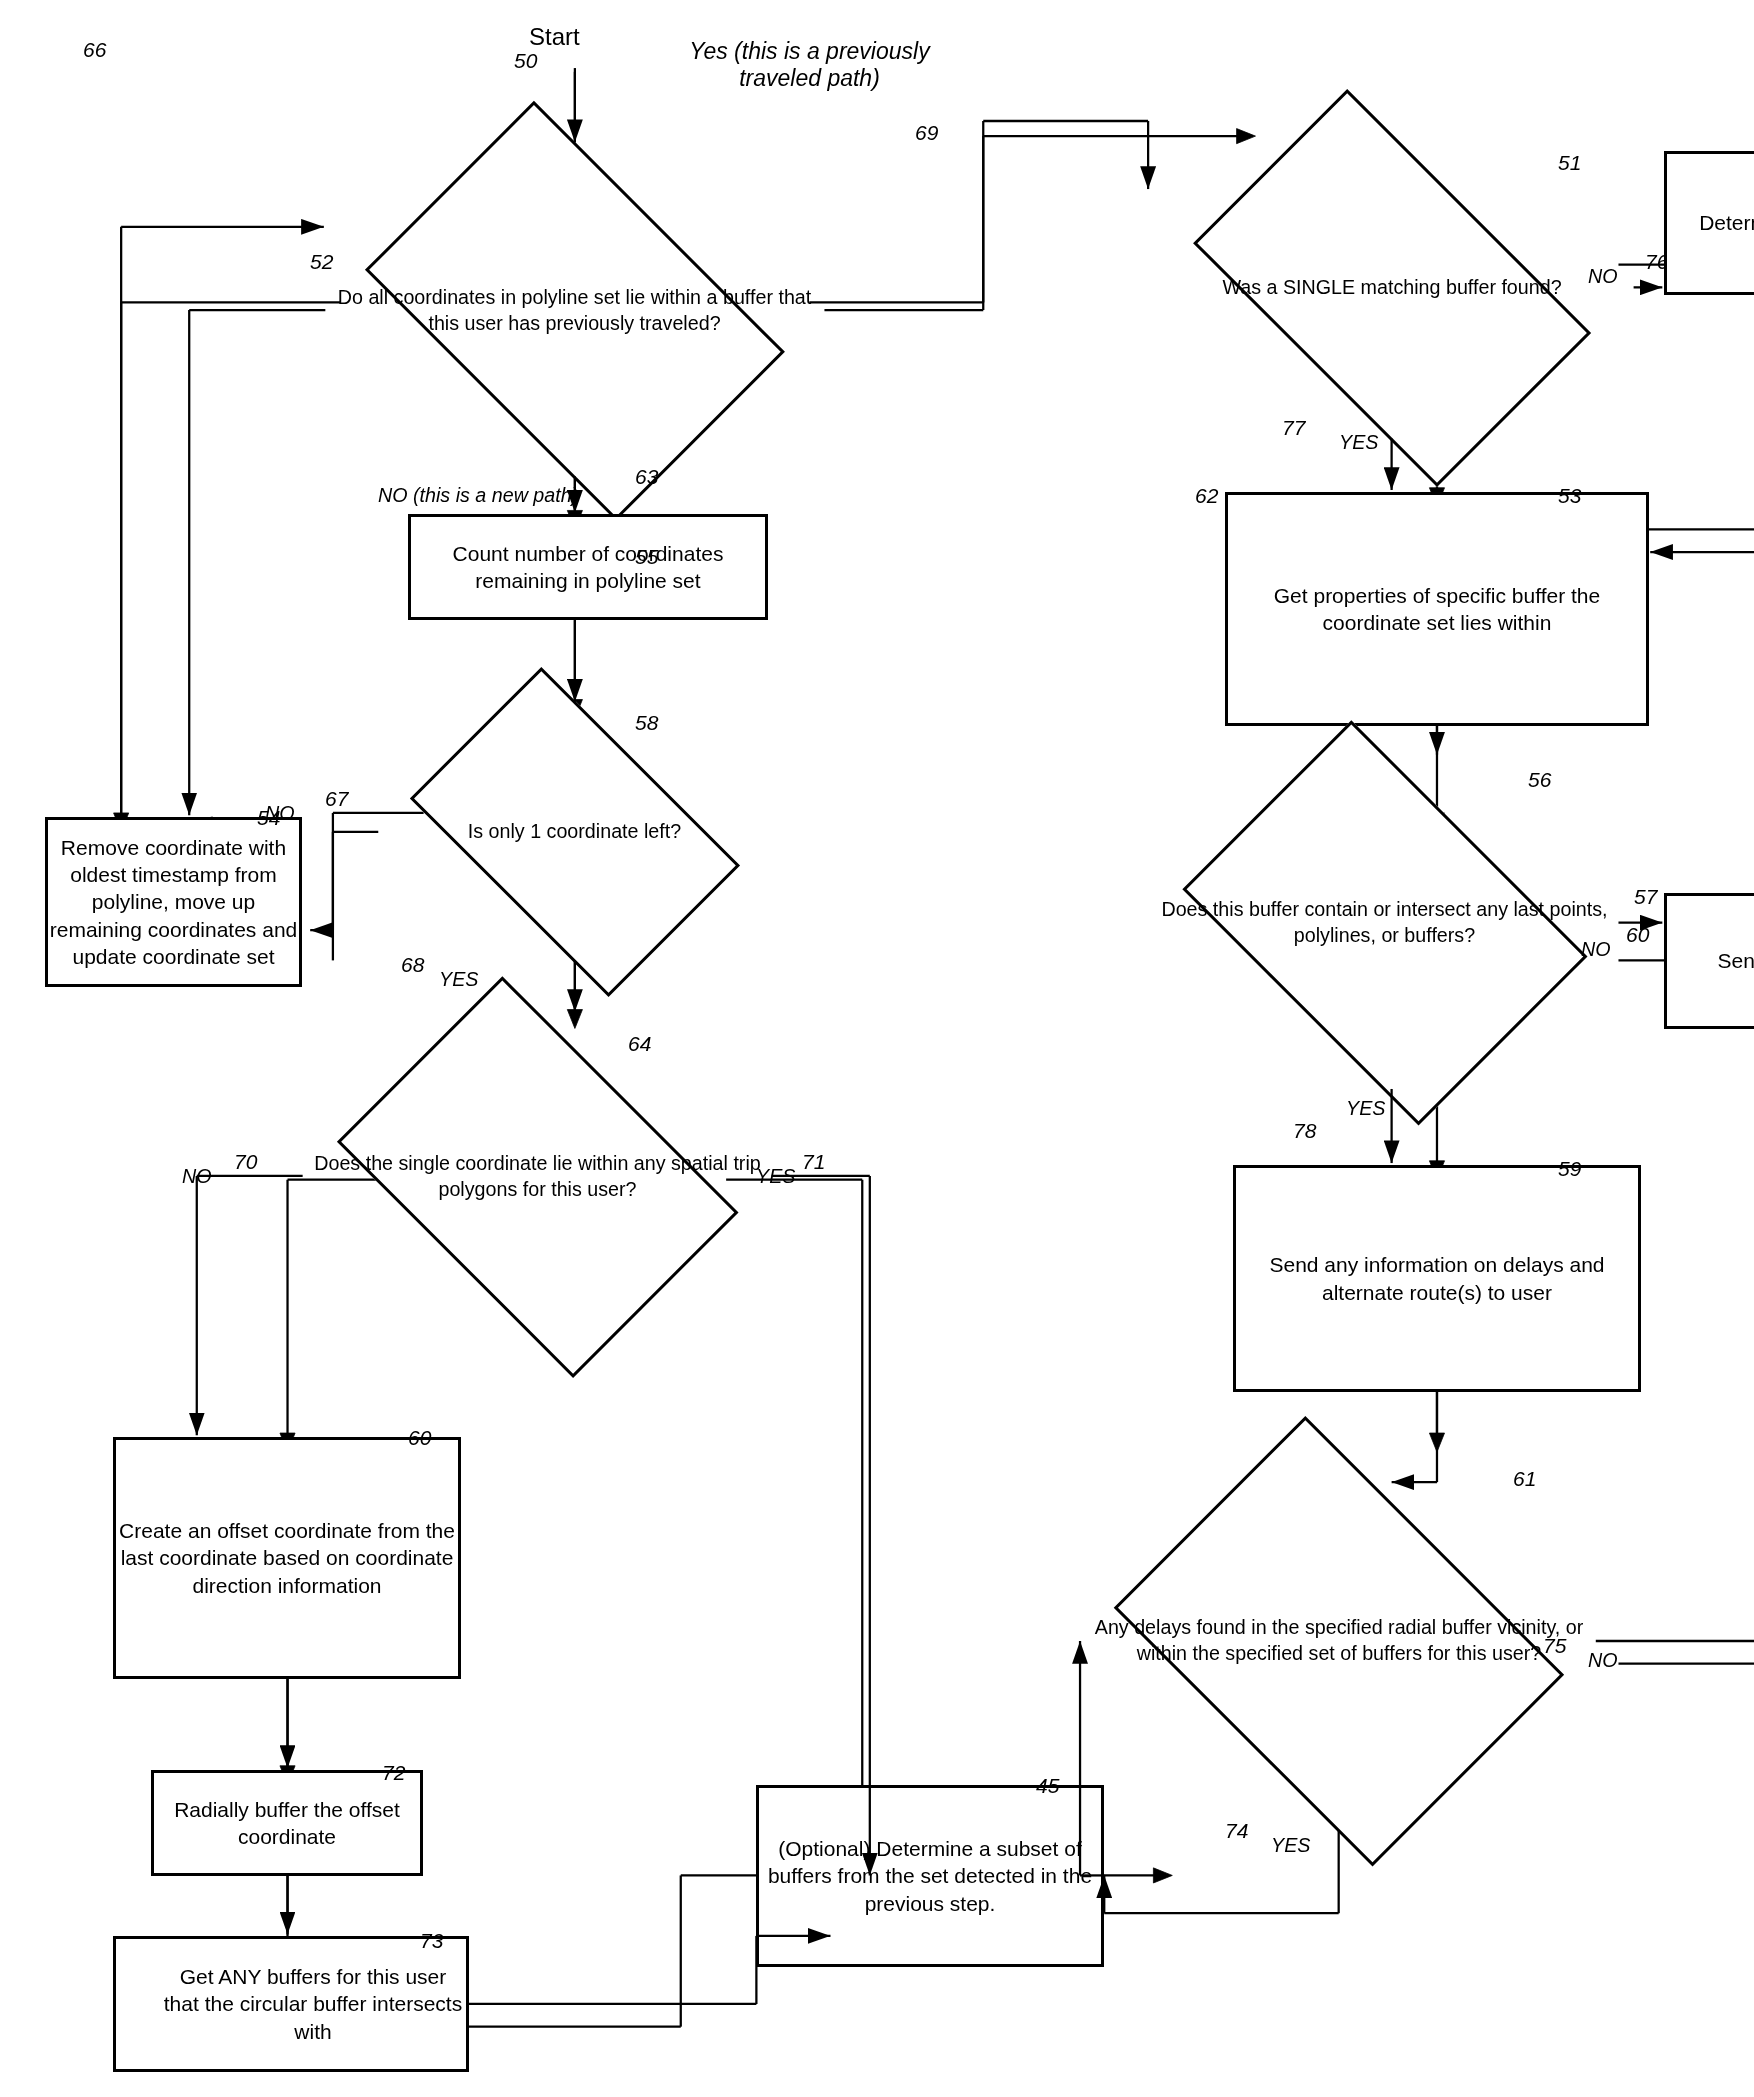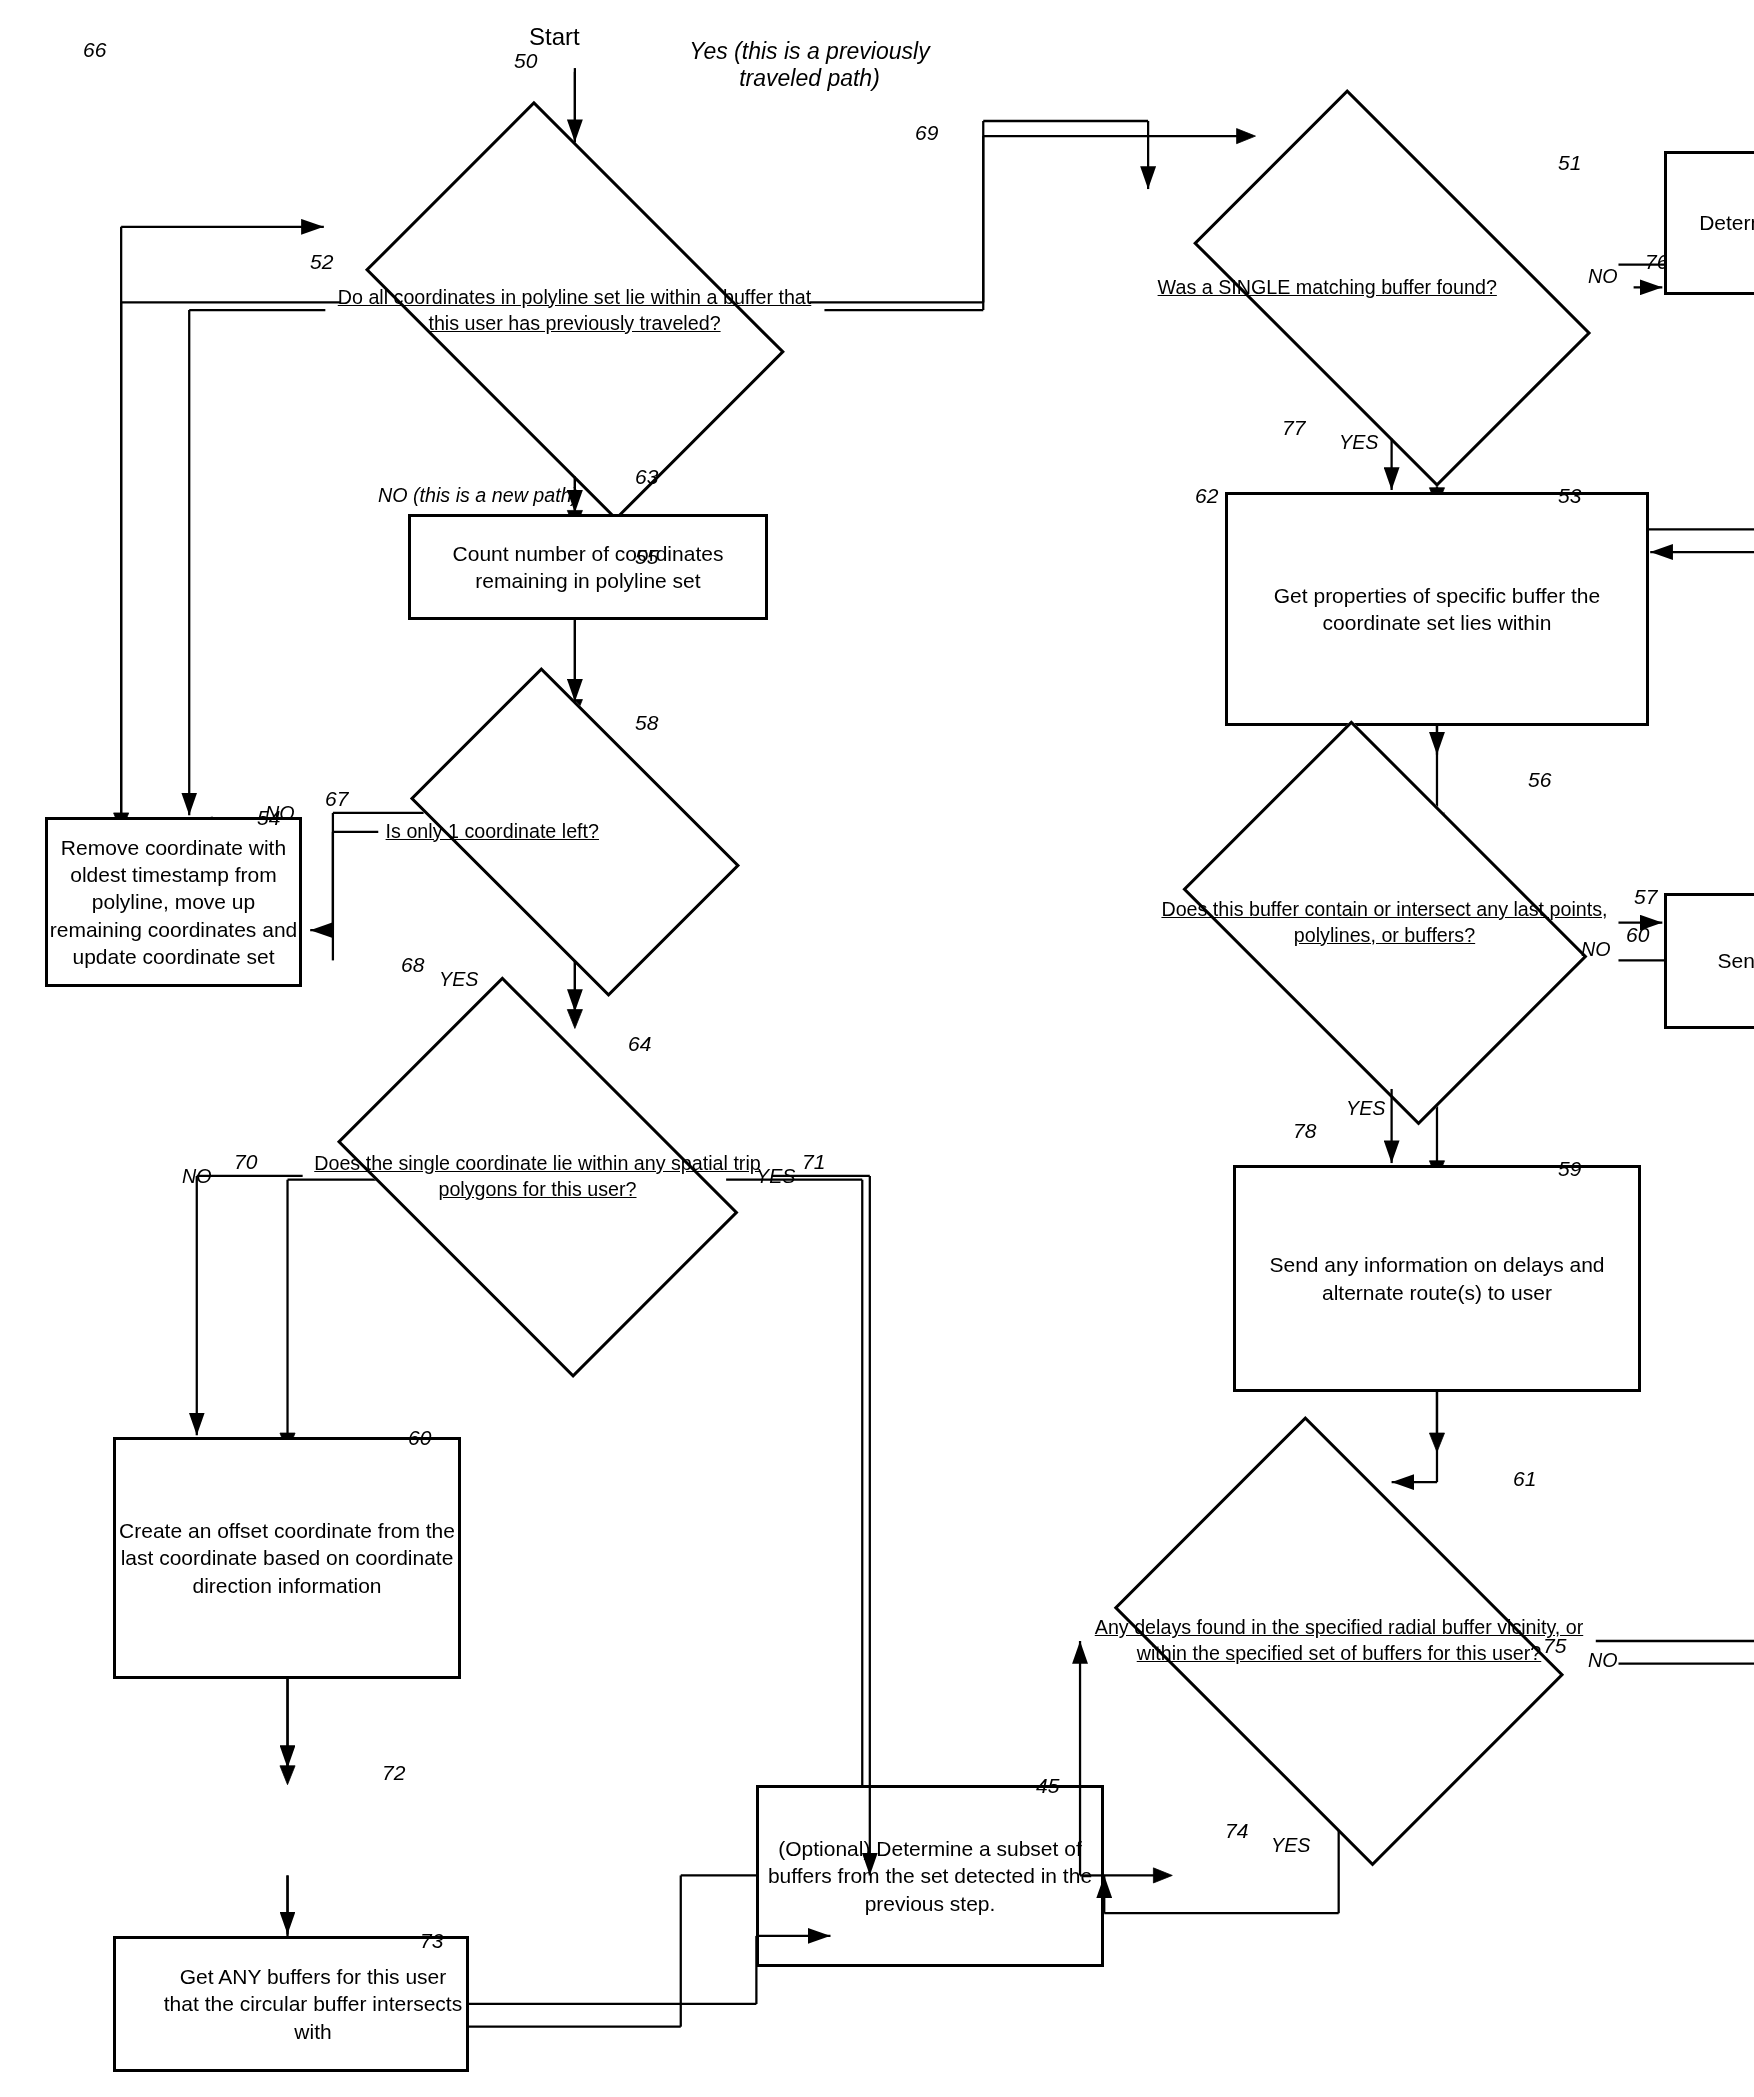--- a/index.html
+++ b/index.html
@@ -33,21 +33,21 @@
     }
     .node-diamond {
       background: transparent;
     }
     .diamond-inner {
       width: 100%;
       height: 100%;
       position: relative;
       display: flex;
       align-items: center;
-      text-decoration: underline;
+      justify-content: center;
     }
     .diamond-inner::before {
       content: '';
       position: absolute;
       top: 50%; left: 50%;
       width: 70%;
       height: 70%;
       border: 3px solid #000;
       transform: translate(-50%, -50%) rotate(45deg);
       background: #fff;
@@ -228,20 +228,23 @@
   <div class="node node-rect" style="left:45px; top:817px; width:257px; height:170px;">
     <div>Remove coordinate with oldest timestamp from polyline, move up remaining coordinates and update coordinate set</div>
   </div>
   <div class="ref-num" style="left:257px; top:806px;">54</div>
 
   <div class="node node-rect" style="left:113px; top:1437px; width:348px; height:242px;">
     <div>Create an offset coordinate from the last coordinate based on coordinate direction information</div>
   </div>
   <div class="ref-num" style="left:408px; top:1426px;">60</div>
 
+  <div class="node node-rect" style="left:151px; top:1770px; width:272px; height:106px;">
+    <div>Radially buffer the offset coordinate</div>
+  </div>
   <div class="ref-num" style="left:382px; top:1761px;">72</div>
 
   <div class="node node-rect" style="left:113px; top:1936px; width:356px; height:136px;padding-left:44px;">
     <div>Get ANY buffers for this user that the circular buffer intersects with</div>
   </div>
   <div class="ref-num" style="left:420px; drop; left:420px; top:1929px;">73</div>
 
   <div class="node node-rect" style="left:756px; top:1785px; width:348px; height:182px;">
     <div>(Optional) Determine a subset of buffers from the set detected in the previous step.</div>
   </div>

